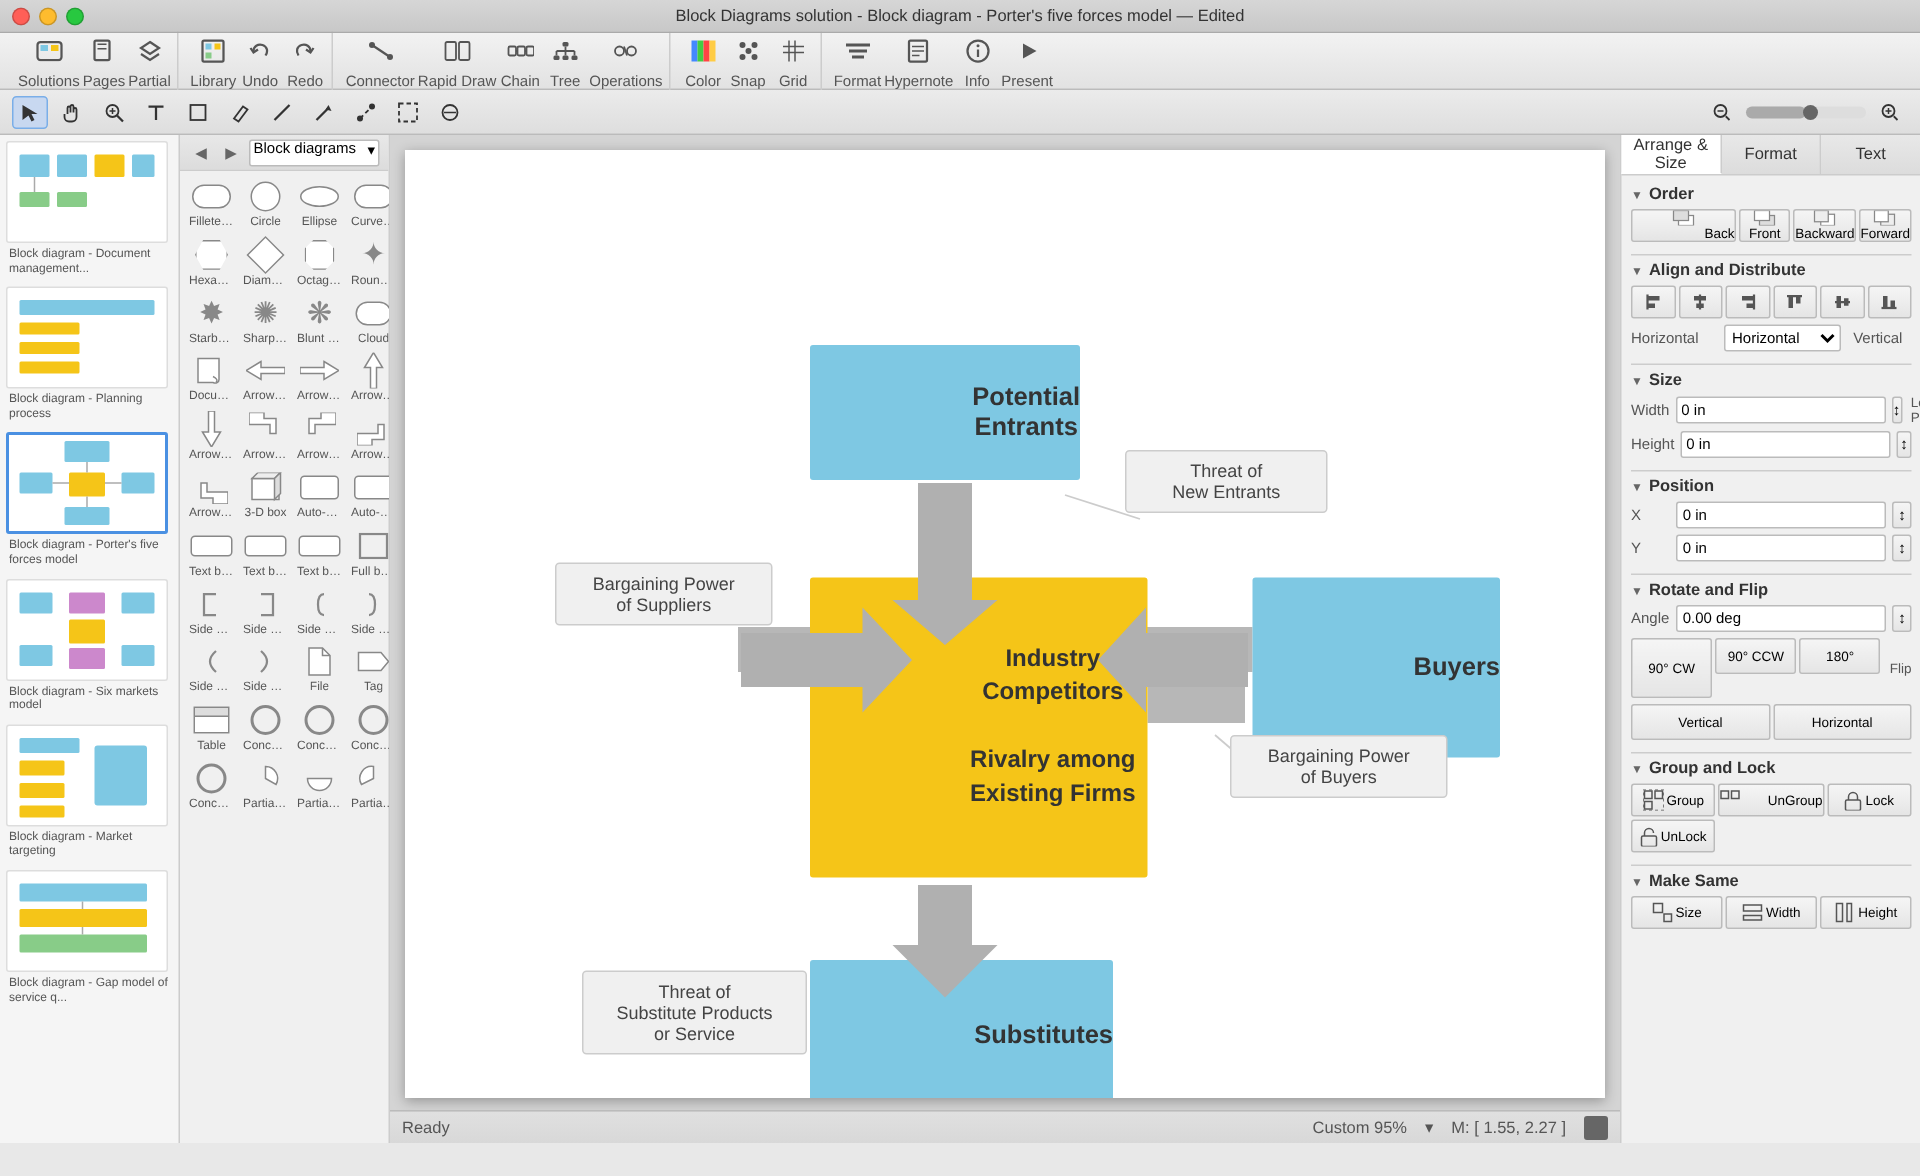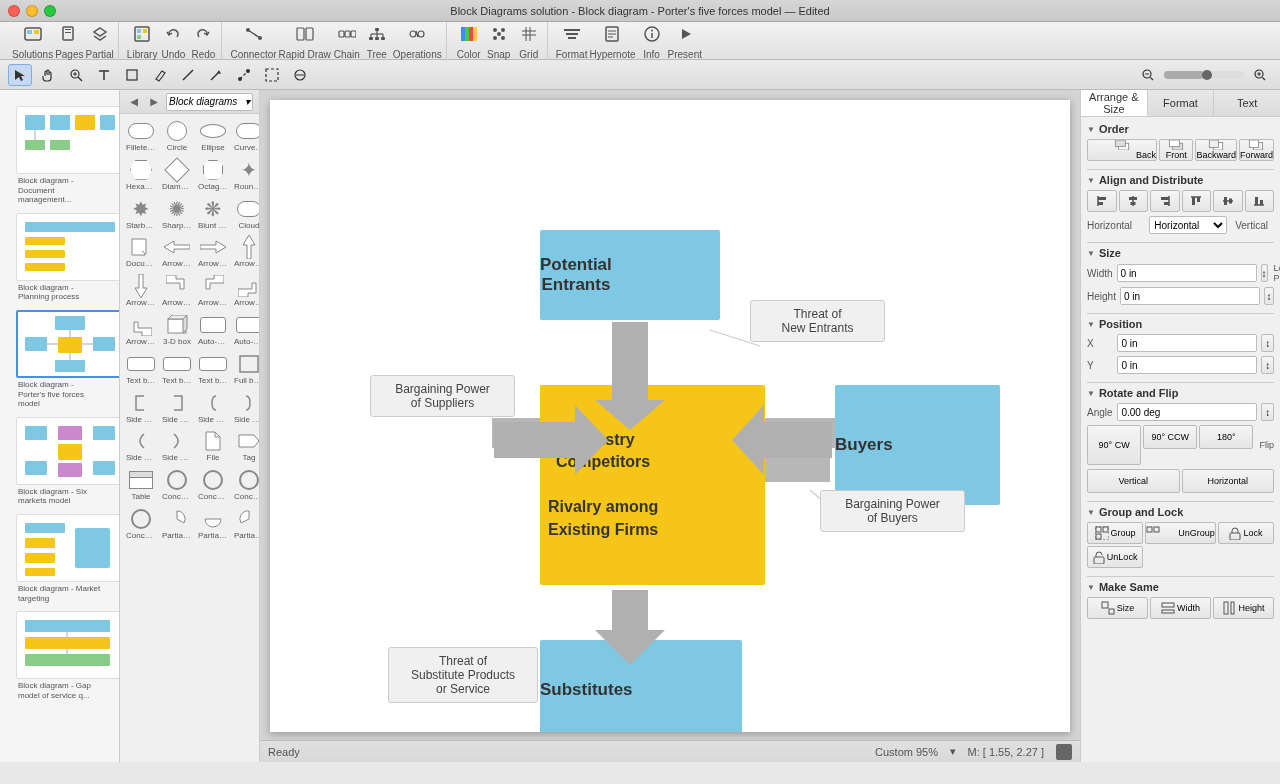--- a/index.html
+++ b/index.html
@@ -126,23 +126,21 @@
     }
     .lib-dropdown {
       flex: 1;
       height: 18px;
       background: white;
       border: 1px solid #bbb;
       border-radius: 2px;
       font-size: 10px;
       padding: 0 2px;
       display: flex;
-      align-items: center;
       justify-content: space-between;
-      font-style: italic;
     }
     #shape-gallery {
       flex: 1;
       overflow-y: auto;
       padding: 4px;
       display: grid;
       grid-template-columns: 1fr 1fr 1fr 1fr;
       gap: 2px;
       align-content: start;
     }
@@ -172,21 +170,21 @@
       white-space: nowrap;
       text-overflow: ellipsis;
     }
 
     
     #thumbnail-panel {
       width: 120px;
       background: #f5f5f5;
       border-right: 1px solid #ccc;
       overflow-y: auto;
-      padding: 16px;
+      padding: 4px;
       display: flex;
       flex-direction: column;
       gap: 8px;
     }
     .diagram-thumb {
       cursor: pointer;
       border-radius: 3px;
     }
     .thumb-img {
       width: 108px;
@@ -383,21 +381,21 @@
     .diagram-container {
       position: absolute;
       top: 0; left: 0; right: 0; bottom: 0;
     }
 
     
     .pff-box {
       position: absolute;
       display: flex;
       align-items: center;
-      justify-content: flex-start;
+      justify-content: flex-end;
       text-align: center;
       font-size: 15px;
       font-weight: 600;
       color: #333;
       border-radius: 2px;
     }
     .box-blue { background: #7ec8e3; }
     .box-yellow { background: #f5c518; }
 
     

